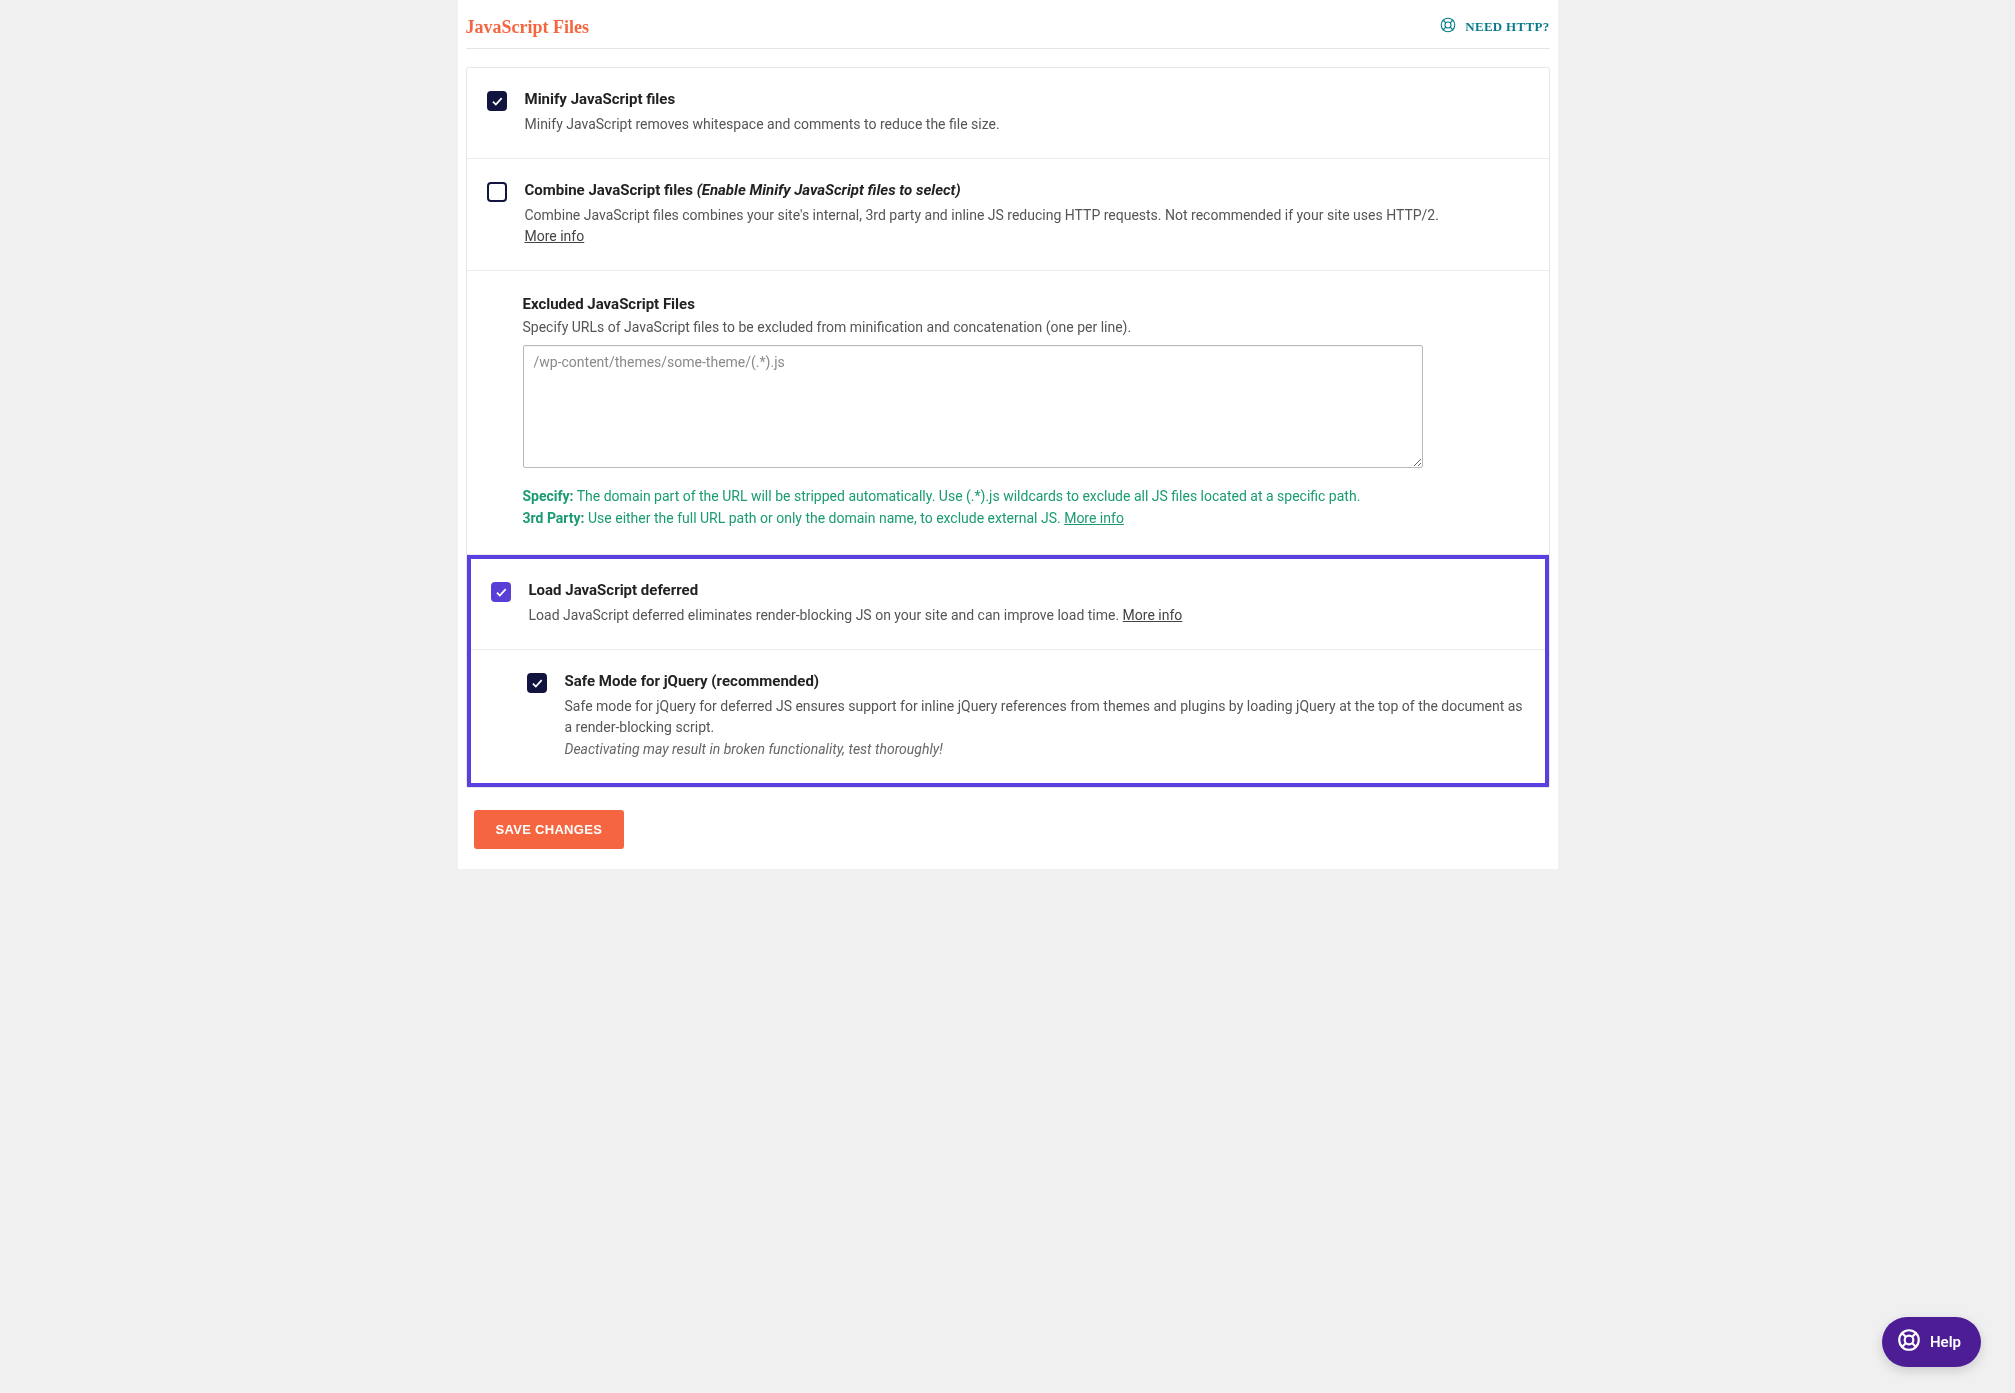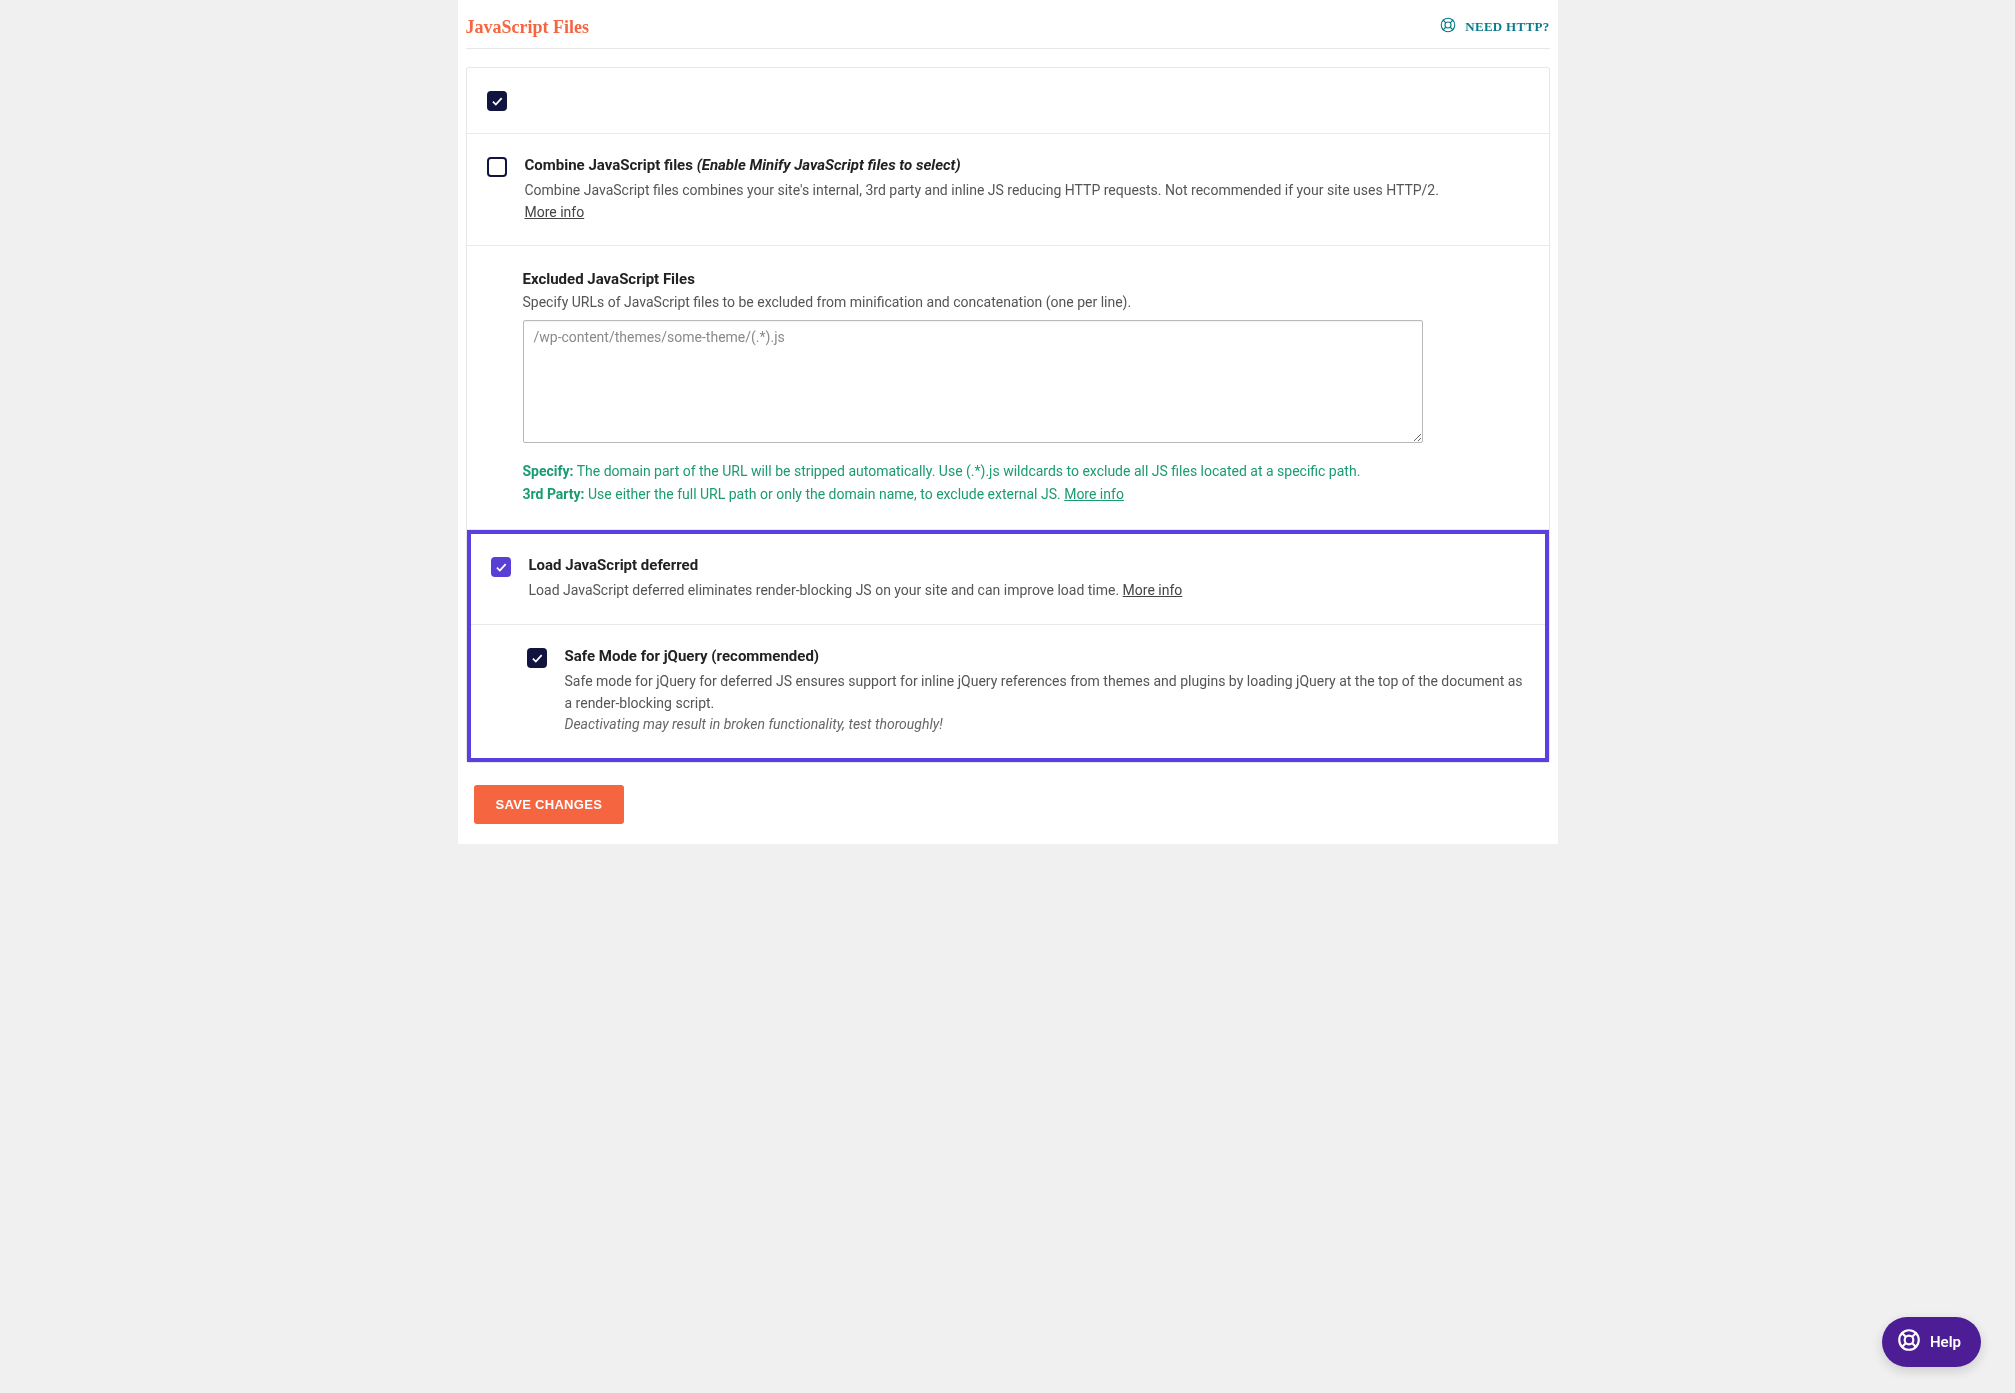--- a/index.html
+++ b/index.html
@@ -219,20 +219,22 @@
 
     <div class="panel">
 
       <div class="setting">
         <div class="checkbox checked">
           <svg viewBox="0 0 24 24">
               <polyline points="5 13 10 18 20 7"></polyline>
             </svg>
         </div>
         <div class="setting-body">
+          <div class="setting-title">Minify JavaScript files</div>
+          <div class="setting-desc">Minify JavaScript removes whitespace and comments to reduce the file size.</div>
         </div>
       </div>
 
       <div class="setting">
         <div class="checkbox"></div>
         <div class="setting-body">
           <div class="setting-title">
             <span>Combine JavaScript files</span>
             <span class="hint">(Enable Minify JavaScript files to select)</span>
           </div>

